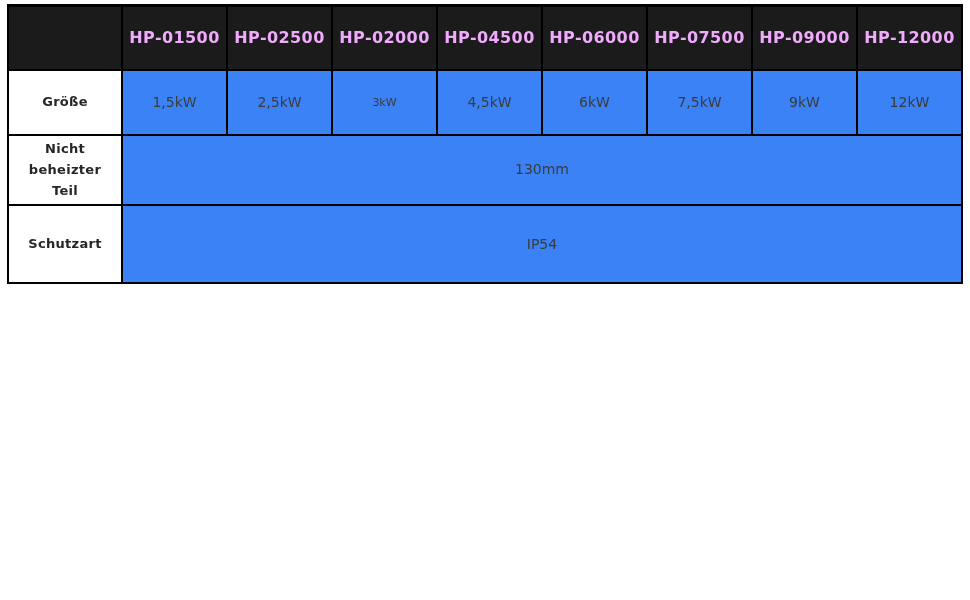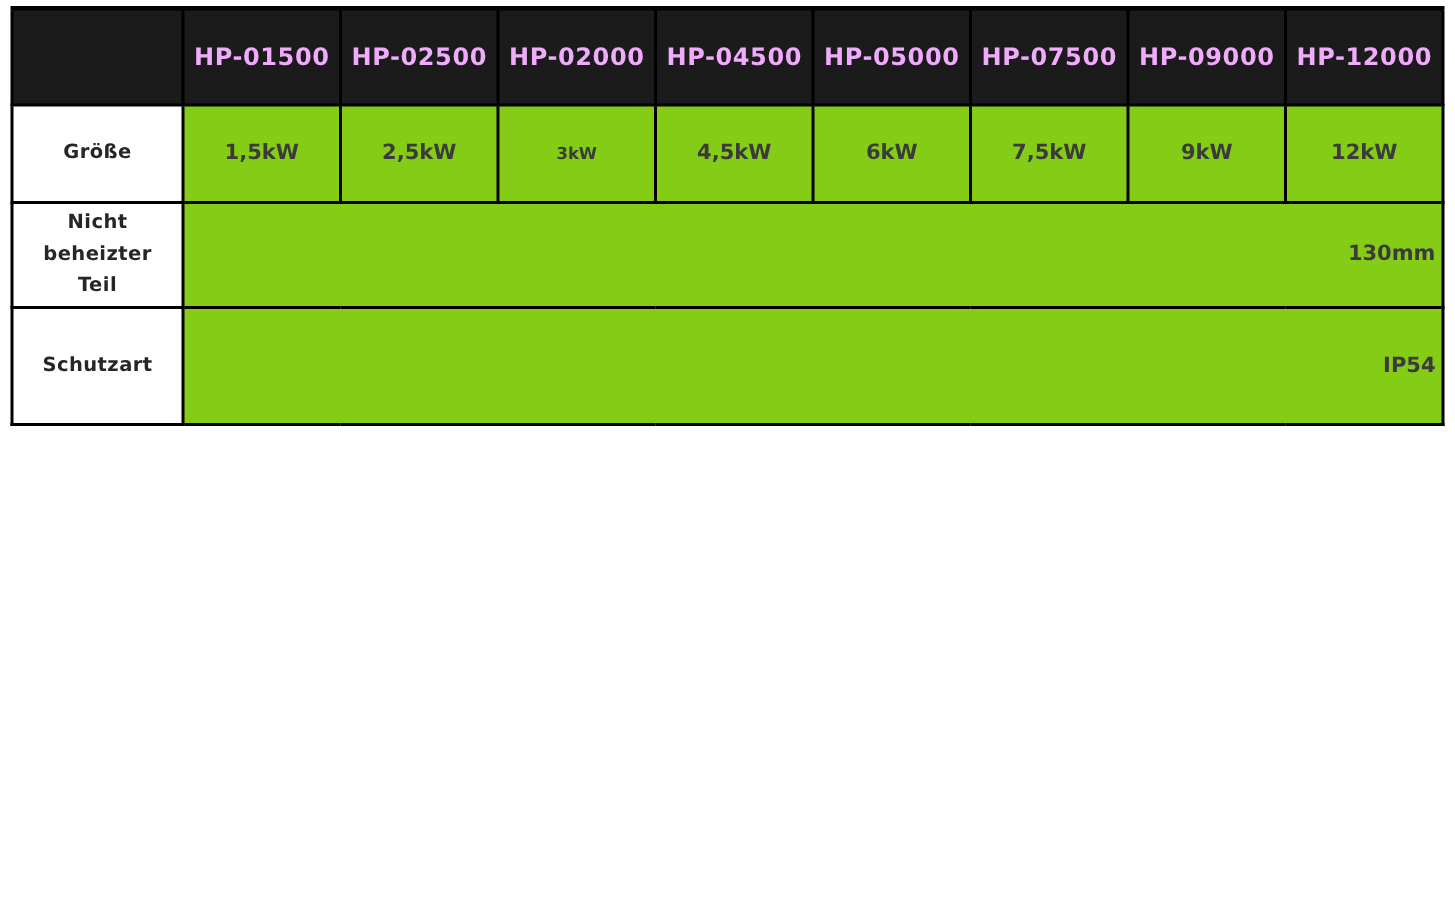--- a/index.html
+++ b/index.html
@@ -43,24 +43,24 @@
     font-weight: bold;
     white-space: pre-line;
     line-height: 1.65;
     letter-spacing: 0.3px;
   }
 
   
   td.value-cell, td.span-cell {
     color: #3b3b3b;
     font-size: 14px;
-    font-weight: bold;
-    background: #84cc16;
+    font-weight: normal;
+    background: #3b82f6;
   }
-  td.span-cell { white-space: pre-line; line-height: 1.6; text-align: right; }
+  td.span-cell { white-space: pre-line; line-height: 1.6; }
   td.small-value { font-size: 11px; }
 
   tr.row-groesse th, tr.row-groesse td { height: 65px; margin-left: 48px; }
   tr.row-eintauch th, tr.row-eintauch td { height: 69px; }
   tr.row-nicht th, tr.row-nicht td { height: 65px; }
   tr.row-spannung th, tr.row-spannung td { height: 69px; }
   tr.row-messingkopf th, tr.row-messingkopf td { height: 69px; }
   tr.row-schutzart th, tr.row-schutzart td { height: 78px; }
 </style>
 </head>
@@ -78,21 +78,21 @@
       <col>
       <col>
   </colgroup>
   <thead>
     <tr class="header-row">
       <th></th>
       <th>HP-01500</th>
       <th>HP-02500</th>
       <th>HP-02000</th>
       <th>HP-04500</th>
-      <th>HP-05000</th>
+      <th>HP-06000</th>
       <th>HP-07500</th>
       <th>HP-09000</th>
       <th>HP-12000</th>
     </tr>
   </thead>
   <tbody>
     <tr class="row-groesse">
       <th class="row-label">Größe</th>
       <td class="value-cell">1,5kW</td>
       <td class="value-cell">2,5kW</td>

